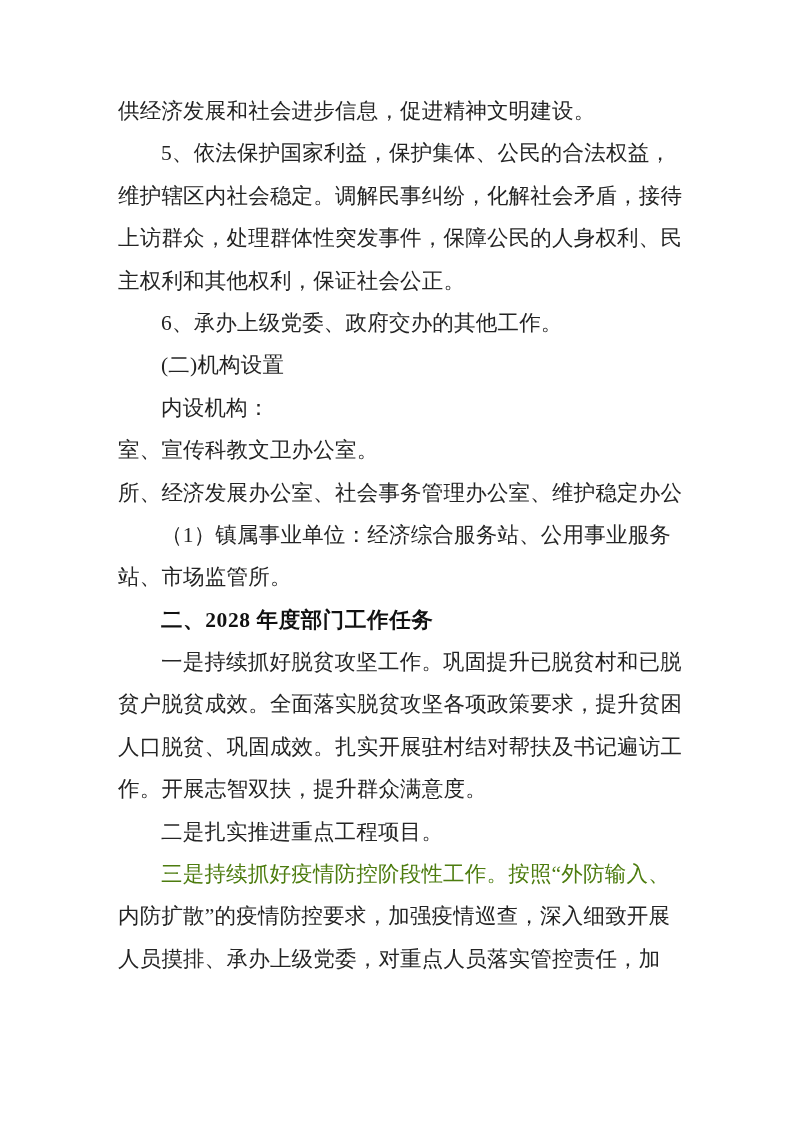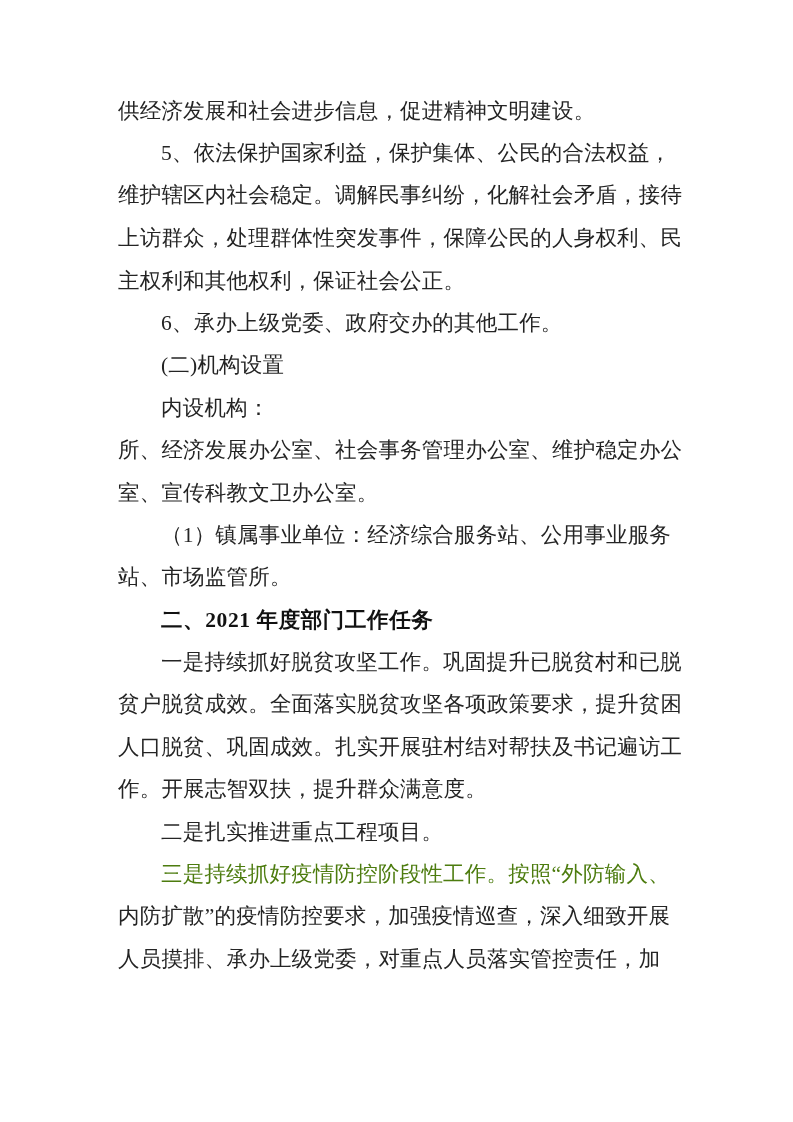--- a/index.html
+++ b/index.html
@@ -41,31 +41,31 @@
     letter-spacing: 0.6px;
   }
 </style>
 </head>
 <body style="background: rgb(255, 255, 255);">
 
 <div class="page" style="background: rgb(255, 255, 255);">
   <div class="text-block">
       <div class="doc-line" style="color: rgb(36, 36, 36);">供经济发展和社会进步信息，促进精神文明建设。</div>
       <div class="doc-line indent" style="color: rgb(36, 36, 36);">5、依法保护国家利益，保护集体、公民的合法权益，</div>
-      <div class="doc-line" style="color: rgb(36, 36, 36); font-family: Liberation Mono, monospace;">维护辖区内社会稳定。调解民事纠纷，化解社会矛盾，接待</div>
+      <div class="doc-line" style="color: rgb(36, 36, 36);">维护辖区内社会稳定。调解民事纠纷，化解社会矛盾，接待</div>
       <div class="doc-line" style="color: rgb(36, 36, 36);">上访群众，处理群体性突发事件，保障公民的人身权利、民</div>
       <div class="doc-line" style="color: rgb(36, 36, 36);">主权利和其他权利，保证社会公正。</div>
       <div class="doc-line indent" style="color: rgb(36, 36, 36);">6、承办上级党委、政府交办的其他工作。</div>
       <div class="doc-line indent" style="color: rgb(36, 36, 36);">(二)机构设置</div>
       <div class="doc-line indent" style="color: rgb(36, 36, 36);">内设机构：</div>
+      <div class="doc-line" style="color: rgb(36, 36, 36);">室、宣传科教文卫办公室。</div>
       <div class="doc-line" style="color: rgb(36, 36, 36);">所、经济发展办公室、社会事务管理办公室、维护稳定办公</div>
-      <div class="doc-line" style="color: rgb(36, 36, 36);">室、宣传科教文卫办公室。</div>
       <div class="doc-line indent" style="color: rgb(36, 36, 36);">（1）镇属事业单位：经济综合服务站、公用事业服务</div>
       <div class="doc-line" style="color: rgb(36, 36, 36);">站、市场监管所。</div>
-      <div class="doc-line indent bold" style="color: rgb(17, 17, 17);">二、2021 年度部门工作任务</div>
+      <div class="doc-line indent bold" style="color: rgb(17, 17, 17);">二、2028 年度部门工作任务</div>
       <div class="doc-line indent" style="color: rgb(36, 36, 36);">一是持续抓好脱贫攻坚工作。巩固提升已脱贫村和已脱</div>
       <div class="doc-line" style="color: rgb(36, 36, 36);">贫户脱贫成效。全面落实脱贫攻坚各项政策要求，提升贫困</div>
       <div class="doc-line" style="color: rgb(36, 36, 36);">人口脱贫、巩固成效。扎实开展驻村结对帮扶及书记遍访工</div>
       <div class="doc-line" style="color: rgb(36, 36, 36);">作。开展志智双扶，提升群众满意度。</div>
       <div class="doc-line indent" style="color: rgb(36, 36, 36);">二是扎实推进重点工程项目。</div>
       <div class="doc-line indent" style="color: #4d7c0f;">三是持续抓好疫情防控阶段性工作。按照“外防输入、</div>
       <div class="doc-line" style="color: rgb(36, 36, 36);">内防扩散”的疫情防控要求，加强疫情巡查，深入细致开展</div>
       <div class="doc-line" style="color: rgb(36, 36, 36);">人员摸排、承办上级党委，对重点人员落实管控责任，加</div>
     </div>
 </div>

